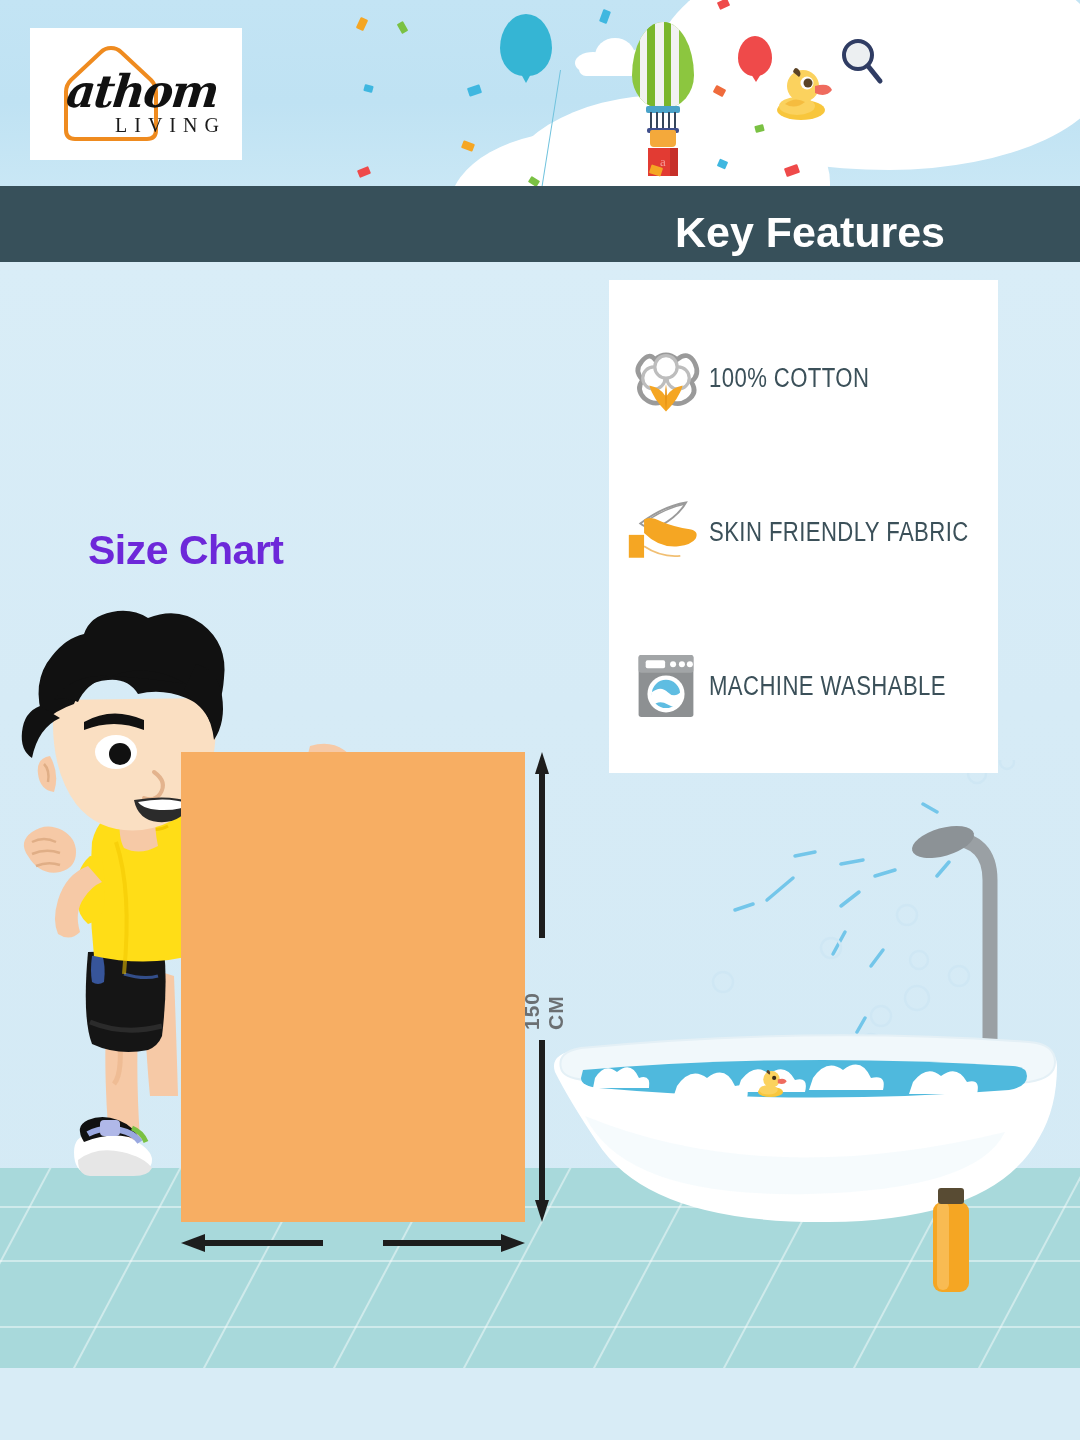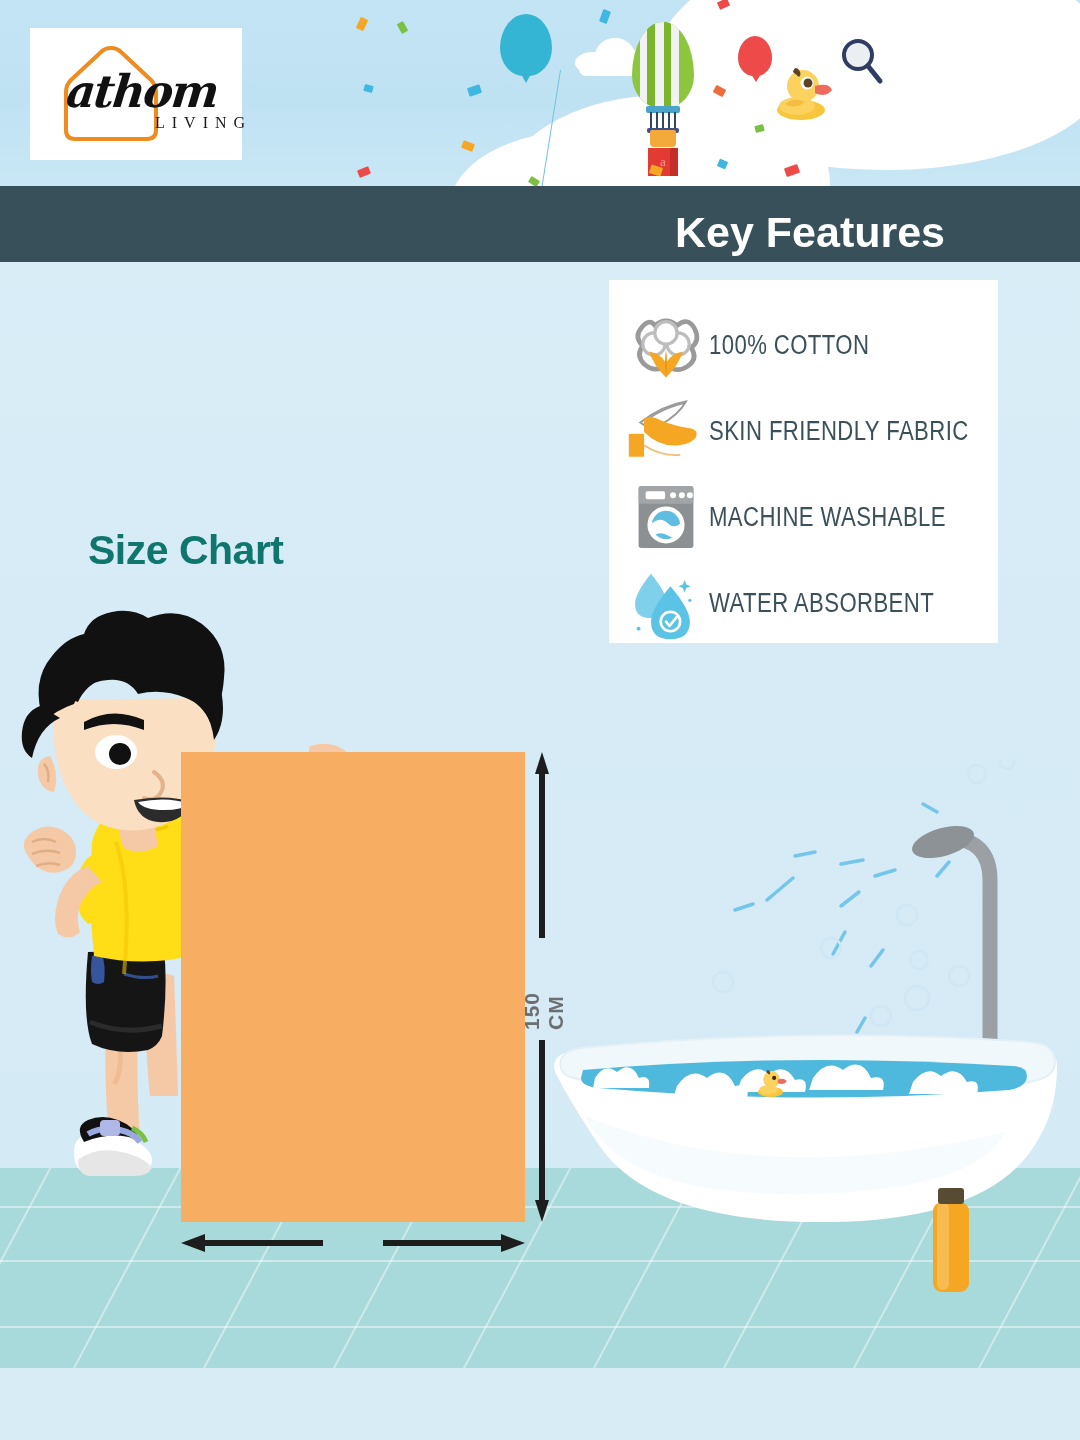--- a/index.html
+++ b/index.html
@@ -49,21 +49,21 @@
   .logo-script{
     position:absolute; left:26px; top:30px;
     font-family:"DejaVu Serif", serif;
     font-size:45px; font-style:italic; font-weight:700;
     color:#111; letter-spacing:-2px;
     transform:skewX(-6deg);
   }
   .logo-sub{
     position:absolute; left:74px; top:79px;
     font-family:"Liberation Serif", serif;
-    font-size:16px; letter-spacing:7px; color:#1a1a1a;margin-left:40px;
+    font-size:20px; letter-spacing:7px; color:#1a1a1a;
   }
 
   
   .conf{ position:absolute; border-radius:1px; }
   .balloon{ position:absolute; }
   .balloon .body{ position:absolute; border-radius:50% 50% 46% 46% / 55% 55% 45% 45%; }
   .balloon .knot{
     position:absolute; width:0;height:0;
     border-left:5px solid transparent; border-right:5px solid transparent;
   }
@@ -118,40 +118,40 @@
     position:absolute; left:0; top:1168px; width:1080px; height:200px;
     background:#a8d9db;
     overflow:hidden;
   }
   .floor .hline{ position:absolute; left:0; width:1080px; height:2px; background:rgba(255,255,255,.45); }
   .floor .dline{ position:absolute; top:-20px; width:2px; height:300px; background:rgba(255,255,255,.45);
      transform-origin:top center; }
 
   
   .kf-panel{
-    position:absolute; left:609px; top:280px; width:389px; height:363px;
+    position:absolute; left:609px; top:280px; width:389px; height:493px;
     background:#ffffff;
     padding:22px 14px 10px 14px;
     display:flex; flex-direction:column; justify-content:space-around;
   }
   .kf-row{ display:flex; align-items:center; height:92px; }
   .kf-ico{ width:86px; min-width:86px; height:86px; position:relative;
     display:flex; align-items:center; justify-content:center; }
   .kf-label{
     font-family:"Liberation Sans", sans-serif;
     font-size:27px; font-weight:400; color:#3b5059;
     letter-spacing:0.5px;
     transform:scaleX(0.82); transform-origin:left center;
     white-space:nowrap;
   }
 
   
   .size-chart-title{
     position:absolute; left:88px; top:527px;
-    font-size:41px; font-weight:700; color:#0f766e;
+    font-size:41px; font-weight:700; color:#6d28d9;
     font-family:"Liberation Sans", sans-serif;
     letter-spacing:-0.5px;
     text-align:right;
   }
   .towel{
     position:absolute; left:181px; top:752px; width:344px; height:470px;
     background:#f7ae63;
   }
 
   
@@ -488,34 +488,20 @@
           <circle cx="61" cy="18.5" r="3.4" fill="#ffffff"></circle>
           <circle cx="70" cy="18.5" r="3.4" fill="#ffffff"></circle>
           <circle cx="43" cy="52" r="21" fill="#ffffff"></circle>
           <circle cx="43" cy="52" r="16" fill="#5fbde2"></circle>
           <path d="M27 50 q10 -8 18 0 q8 8 16 -2 l0 14 q-6 8 -16 2 q-10 -6 -18 2z" fill="#ffffff"></path>
         </svg>
       </div>
       <div class="kf-label">MACHINE WASHABLE</div>
     </div>
 
-    <div class="kf-row">
-      <div class="kf-ico">
-        <svg viewBox="0 0 86 86" width="76" height="76">
-          <path d="M26 10 q18 22 18 34 q0 16 -18 16 q-18 0 -18 -16 q0 -12 18 -34z" fill="#7fd0ea"></path>
-          <path d="M48 24 q22 26 22 40 q0 20 -22 20 q-22 0 -22 -20 q0 -14 22 -40z" fill="#5bc3e5"></path>
-          <circle cx="48" cy="64" r="11" fill="none" stroke="#ffffff" stroke-width="3"></circle>
-          <path d="M43 64 l4 5 l8 -10" stroke="#ffffff" stroke-width="3" fill="none" stroke-linecap="round" stroke-linejoin="round"></path>
-          <path d="M62 22 l2 -5 l2 5 l5 2 l-5 2 l-2 5 l-2 -5 l-5 -2z" fill="#5bc3e5"></path>
-          <circle cx="12" cy="72" r="2.2" fill="#5bc3e5"></circle>
-          <circle cx="70" cy="40" r="1.8" fill="#5bc3e5"></circle>
-        </svg>
-      </div>
-      <div class="kf-label">WATER ABSORBENT</div>
-    </div>
   </div>
 
   <div class="logo-box">
     <div class="logo-inner">
       <svg class="logo-house" viewBox="0 0 96 100">
         <path d="M48 5 q6 0 10 4 l30 28 q5 5 5 12 l0 38 q0 9 -9 9 l-72 0 q-9 0 -9 -9 l0 -38 q0 -7 5 -12 l30 -28 q4 -4 10 -4z" fill="none" stroke="#ef8b1f" stroke-width="4" stroke-linejoin="round"></path>
       </svg>
       <div class="logo-script">athom</div>
       <div class="logo-sub">LIVING</div>
     </div>

